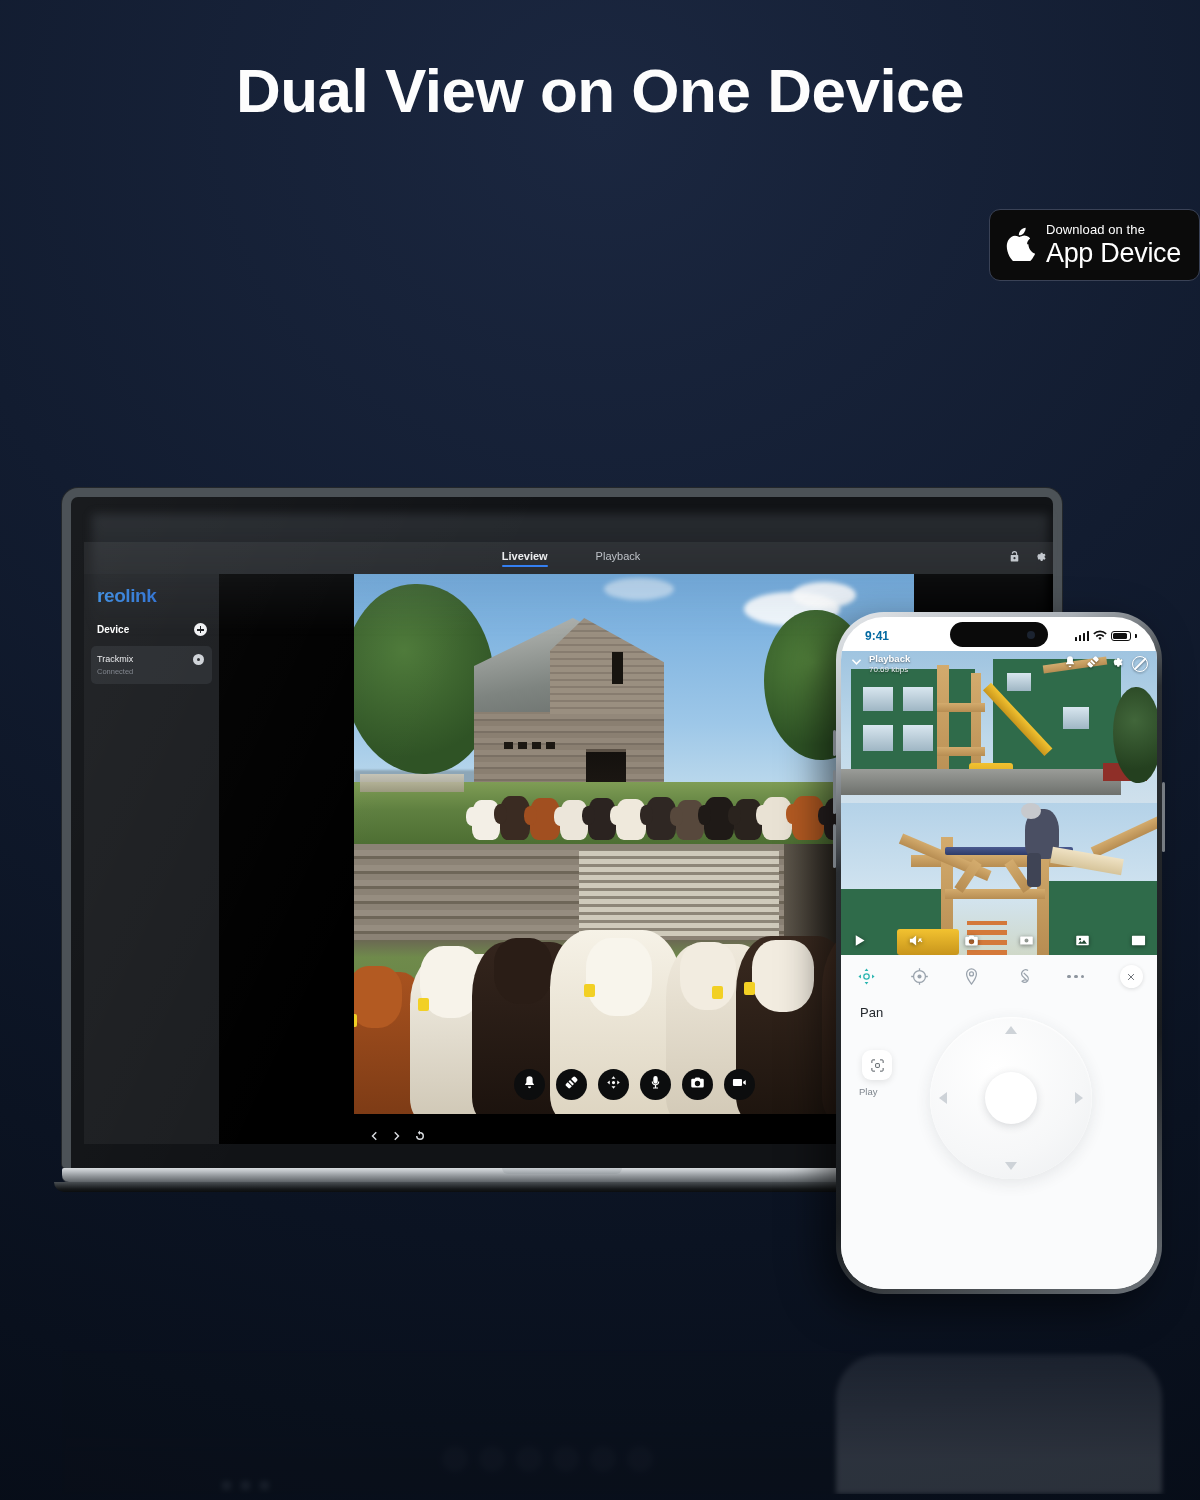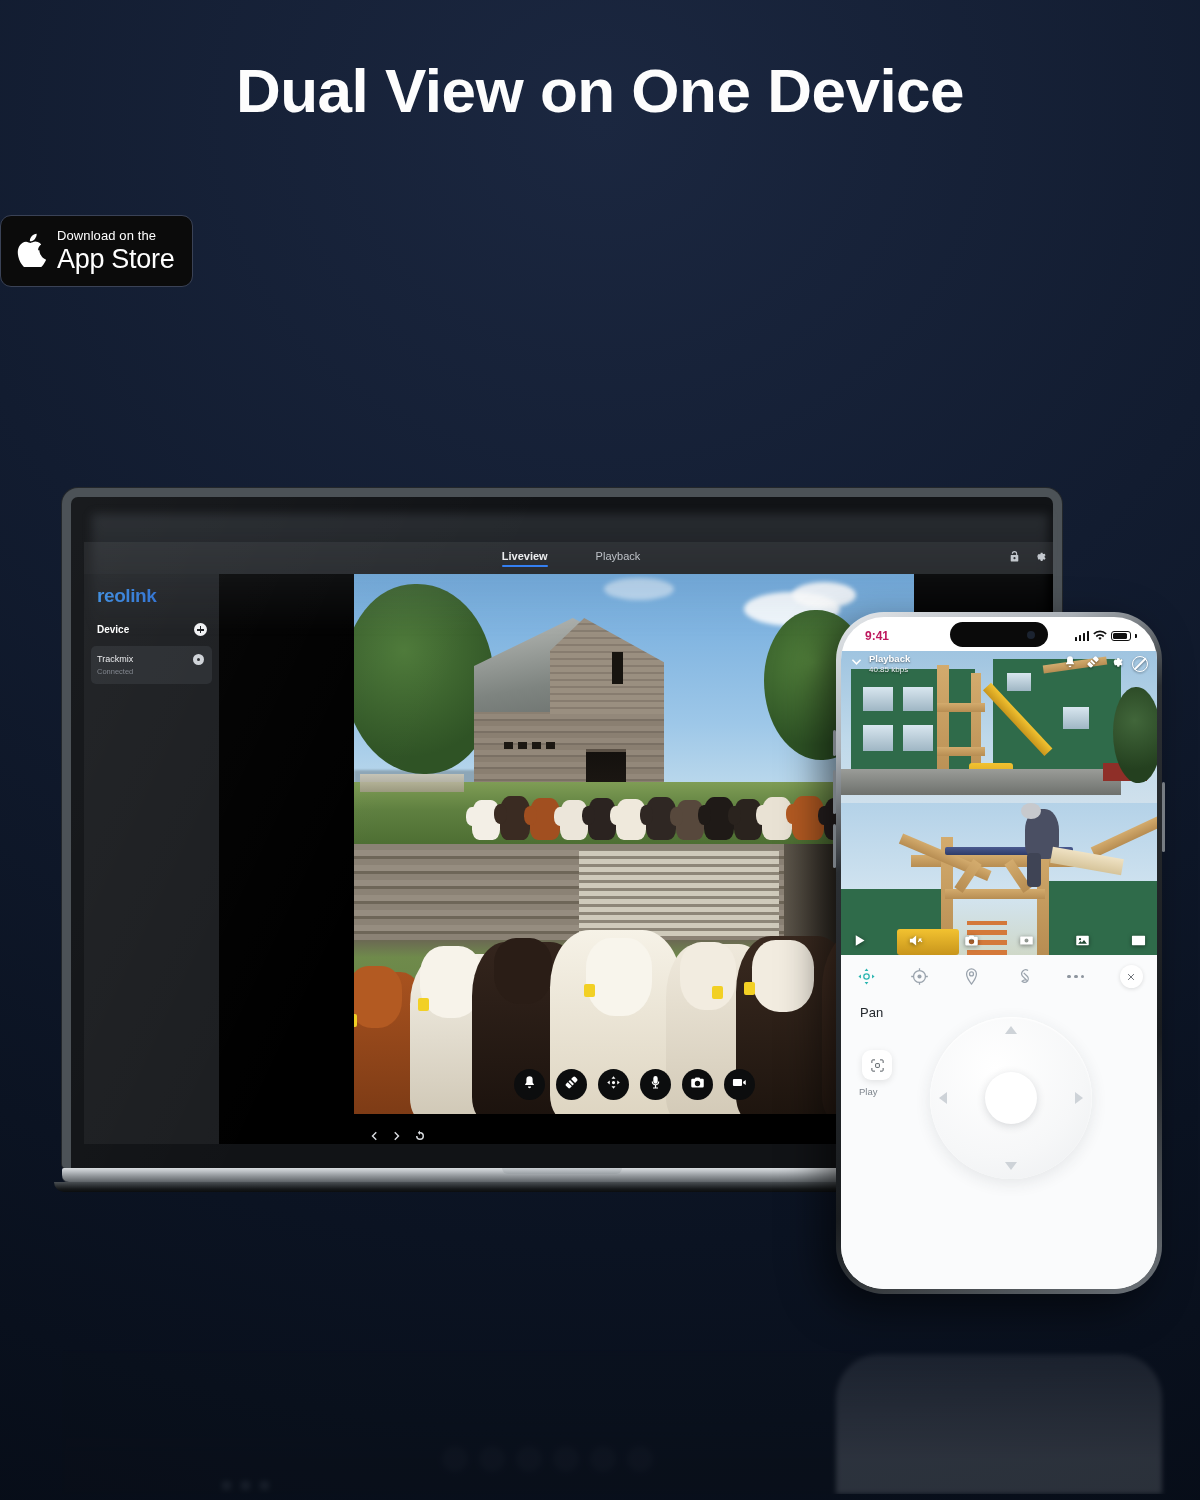--- a/index.html
+++ b/index.html
@@ -10,21 +10,21 @@
     overflow:hidden; position:relative;
   }
 
   
   .headline {
     position:absolute; top:55px; left:0; width:1200px; text-align:center;
     font-size:62px; font-weight:bold; color:#fdfdfd; letter-spacing:-0.5px;
   }
 
   
-  .badges { position:absolute; top:215px; left:0; width:1200px; display:flex; justify-content:flex-start; gap:16px; }
+  .badges { position:absolute; top:209px; left:0; width:1200px; display:flex; justify-content:flex-end; gap:16px; }
   .badge {
     height:72px; background:#0b0b0b; border:1px solid #3a4256; border-radius:11px;
     display:flex; align-items:center; gap:10px; padding:0 18px 0 16px; cursor:pointer;
   }
   .badge-txt { display:flex; flex-direction:column; justify-content:center; line-height:1; }
   .badge-small { font-size:13px; color:#fff; margin-bottom:4px; letter-spacing:.1px; }
   .badge-big { font-size:27px; color:#fff; letter-spacing:-0.3px; }
   .badge-big.gp { font-size:26px; }
 
   
@@ -134,21 +134,21 @@
     background:linear-gradient(rgba(120,130,140,.22), rgba(12,16,24,0)); filter:blur(5px); }
 
   
   .phone { position:absolute; left:836px; top:612px; width:326px; height:682px;
     background:linear-gradient(150deg,#e6e9ec 0%,#aab0b6 16%,#2b2f33 30%,#1a1d20 70%,#6e747a 100%);
     border-radius:48px; padding:5px; box-shadow:-14px 14px 42px rgba(0,0,0,.55); }
   .phone-inner { width:100%; height:100%; background:#fff; border-radius:43px; overflow:hidden; position:relative; }
   .notch { position:absolute; left:50%; transform:translateX(-50%); top:5px; width:98px; height:25px; background:#0a0a0a; border-radius:14px; z-index:9; }
   .notch-cam { position:absolute; right:13px; top:8.5px; width:8px; height:8px; border-radius:50%; background:#1b2330; }
   .statusbar { position:absolute; left:0; top:0; width:100%; height:34px; display:flex; align-items:center; justify-content:space-between; padding:4px 20px 0 24px; z-index:8; }
-  .st-time { font-size:12px; font-weight:bold; color:#be185d; }
+  .st-time { font-size:12px; font-weight:bold; color:#0369a1; }
   .st-right { display:flex; align-items:center; gap:4px; }
   .bars { display:flex; align-items:flex-end; gap:1.5px; }
   .bars i { width:2.5px; background:#101010; border-radius:.5px; display:block; }
   .bat { width:20px; height:10px; border:1.3px solid #101010; border-radius:3px; position:relative; }
   .bat::after{ content:""; position:absolute; left:1px; top:1px; bottom:1px; width:14px; background:#101010; border-radius:1.5px; }
   .bat-tip { width:1.6px; height:4px; background:#101010; border-radius:0 1px 1px 0; }
 
   
   .pv { position:absolute; left:0; top:34px; width:316px; height:304px; overflow:hidden; }
   .pv-top { position:absolute; left:0; top:0; width:316px; height:152px; overflow:hidden;
@@ -224,21 +224,21 @@
 <div class="badges">
 
   <div class="badge">
     <span>
       <svg width="30" height="36" viewBox="0 0 24 28" fill="#fff">
         <path d="M16.9 14.9c0-3 2.4-4.4 2.5-4.5-1.4-2-3.5-2.3-4.2-2.3-1.8-.2-3.4 1-4.3 1-.9 0-2.2-1-3.7-1C5.3 8.1 3 9.5 1.8 11.8c-2.5 4.3-.6 10.7 1.8 14.2 1.2 1.7 2.6 3.6 4.4 3.5 1.8-.1 2.4-1.1 4.5-1.1s2.7 1.1 4.5 1.1c1.8 0 3.1-1.7 4.3-3.4.9-1.3 1.3-2 2-3.5-5.2-2-5.4-7.6-5.4-7.7zM14.3 5.9c.9-1.1 1.6-2.7 1.4-4.2-1.4.1-3 .9-4 2-.8 1-1.6 2.6-1.4 4.1 1.5.1 3.1-.8 4-1.9z"></path>
       </svg>
     </span>
     <span class="badge-txt">
       <span class="badge-small">Download on the</span>
-      <span class="badge-big">App Store</span>
+      <span class="badge-big">App Device</span>
     </span>
   </div>
 
 </div>
 
 <div class="laptop">
   <div class="lid">
     <div class="screen">
 
       <div class="app-top">
@@ -494,21 +494,21 @@
       </div>
 
       <div class="pv-overlay-top">
         <span>
           <svg class="chev-d" viewBox="0 0 24 24">
               <path d="M12 16.5 3.5 8l2-2L12 12.5 18.5 6l2 2z"></path>
             </svg>
         </span>
         <span class="pv-labels">
           <div class="pv-name">Playback</div>
-          <div class="pv-rate">40.85 kbps</div>
+          <div class="pv-rate">70.69 kbps</div>
         </span>
         <span class="pv-ico-row">
           <span>
             <svg viewBox="0 0 24 24">
                 <path d="M12 2a5 5 0 0 0-5 5v5l-2 3v1h14v-1l-2-3V7a5 5 0 0 0-5-5zm0 19a2.5 2.5 0 0 0 2.5-2.5h-5A2.5 2.5 0 0 0 12 21z"></path>
               </svg>
           </span>
           <span>
             <svg viewBox="0 0 24 24">
                 <path d="M14.5 3.2a2.6 2.6 0 0 1 3.7 0l2.6 2.6a2.6 2.6 0 0 1 0 3.7l-3.1 3.1-6.3-6.3 3.1-3.1zM9.6 8.1l6.3 6.3-2.4 2.4-6.3-6.3 2.4-2.4zM5.9 11.5l6.6 6.6-2.8 2.8a2 2 0 0 1-2.8 0l-3.8-3.8a2 2 0 0 1 0-2.8l2.8-2.8z"></path>

